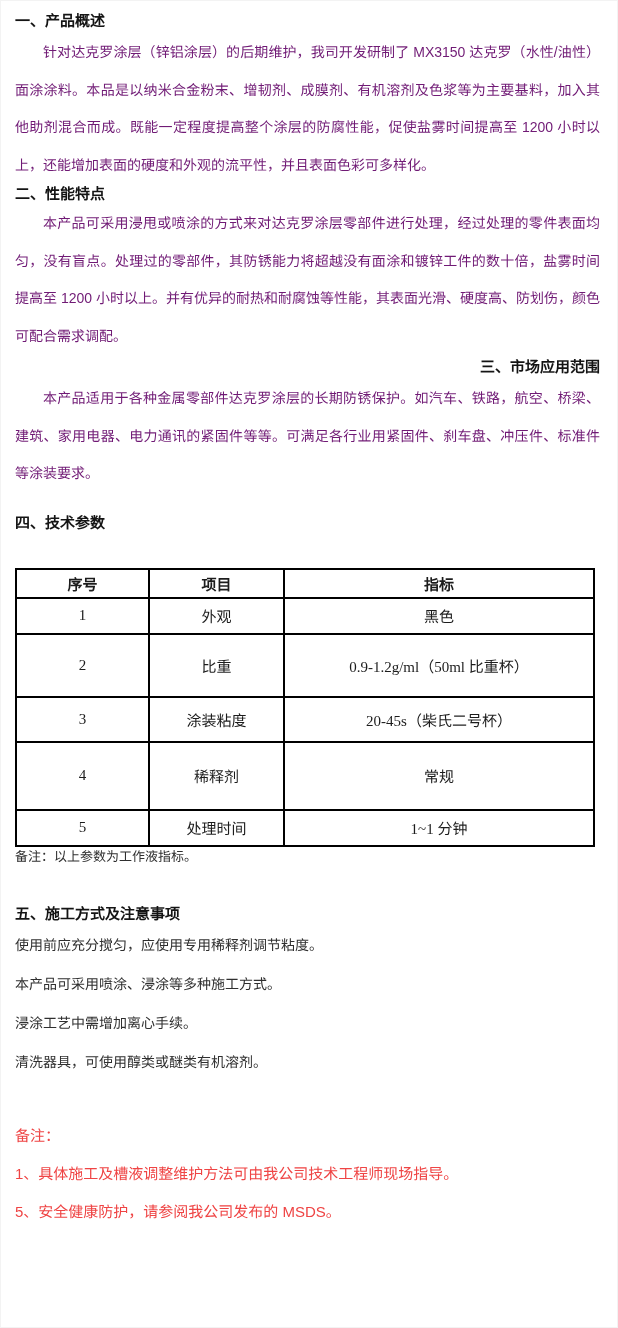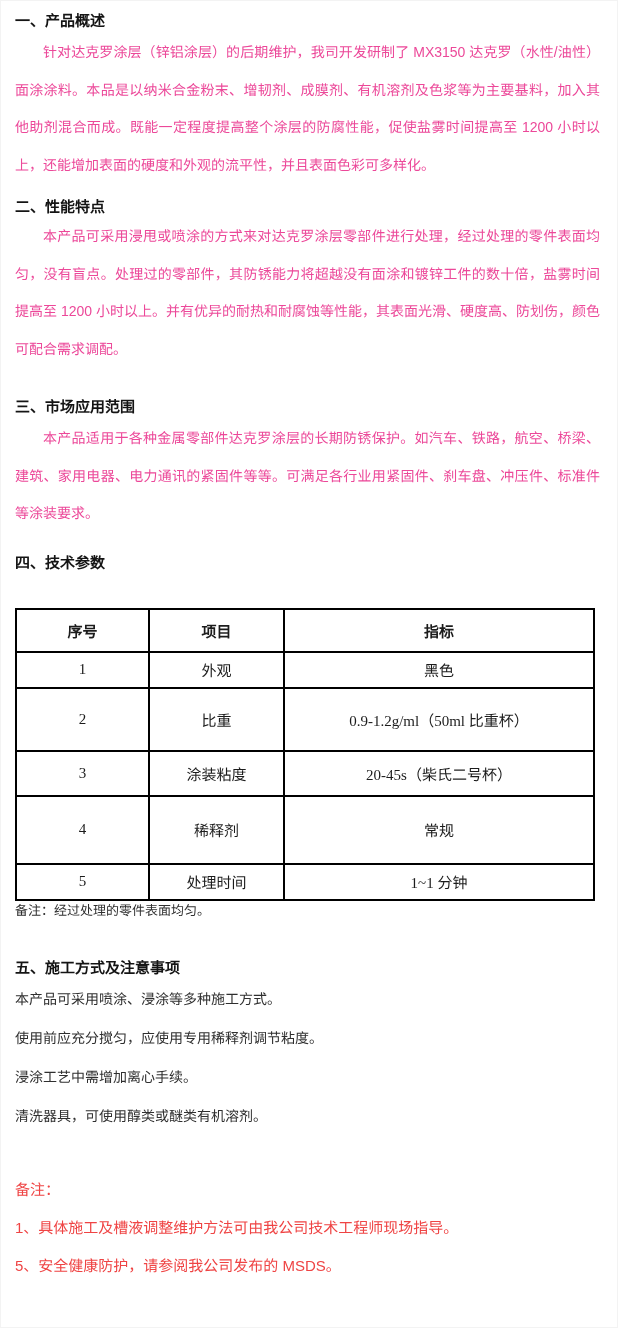--- a/index.html
+++ b/index.html
@@ -25,30 +25,30 @@
     line-height: 20px;
     font-weight: bold;
     color: #141414;
   }
   
   .p {
     margin: 0;
     font-size: 14px;
     line-height: 37.5px;
     text-align: justify;
-    color: #ec4899;
+    color: #701a75;
   }
   .indent { text-indent: 2em; }
 
   
   .mt-h1    { margin-top: 11px; }
   .mt-p1    { margin-top: 3px;  }
-  .mt-h2    { margin-top: 13px; }
+  .mt-h2    { }
   .mt-p2    { margin-top: 1px;  }
-  .mt-h3    { margin-top: 29px; }
+  .mt-h3    { margin-top: 2px; text-align: right; }
   .mt-p3    { margin-top: 3px;  }
   .mt-h4    { margin-top: 20px; }
   .mt-table { margin-top: 35px; }
   .mt-note  { margin-top: 30px; }
   .mt-h5    { margin-top: 37px; }
   .mt-p5    { margin-top: 2px;  }
   .mt-foot  { margin-top: 35px; }
 
   
   table.params {
@@ -63,21 +63,21 @@
     vertical-align: middle;
     font-family: "Liberation Serif", serif;
     font-size: 15px;
     color: #1c1c1c;
   }
   col.c1 { width: 133px; }
   col.c2 { width: 135px; }
   col.c3 { width: 310px; }
   tr.hr td { font-weight: bold; font-size: 15px; }
   td.th-first { padding-left: 50px; }   
-  tr.hr { height: 43px; }
+  tr.hr { height: 29px; }
   tr.r1 { height: 36px; }
   tr.r2 { height: 63px; }
   tr.r3 { height: 45px; }
   tr.r4 { height: 68px; }
   tr.r5 { height: 36px; }
 
   
   .table-note {
     margin: 0;
     font-size: 13px;
@@ -150,26 +150,26 @@
         <td>常规</td>
       </tr>
       <tr class="r5">
         <td>5</td>
         <td>处理时间</td>
         <td>1~1 分钟</td>
       </tr>
     </tbody>
   </table>
 
-  <p class="table-note mt-note">备注：经过处理的零件表面均匀。</p>
+  <p class="table-note mt-note">备注：以上参数为工作液指标。</p>
 
   <h2 class="h mt-h5">五、施工方式及注意事项</h2>
   <div class="mt-p5">
+    <p class="p5">使用前应充分搅匀，应使用专用稀释剂调节粘度。</p>
     <p class="p5">本产品可采用喷涂、浸涂等多种施工方式。</p>
-    <p class="p5">使用前应充分搅匀，应使用专用稀释剂调节粘度。</p>
     <p class="p5">浸涂工艺中需增加离心手续。</p>
     <p class="p5">清洗器具，可使用醇类或醚类有机溶剂。</p>
   </div>
 
   <div class="mt-foot">
     <p class="foot-line">备注：</p>
     <p class="foot-line">1、具体施工及槽液调整维护方法可由我公司技术工程师现场指导。</p>
     <p class="foot-line">5、安全健康防护，请参阅我公司发布的 MSDS。</p>
   </div>
 

